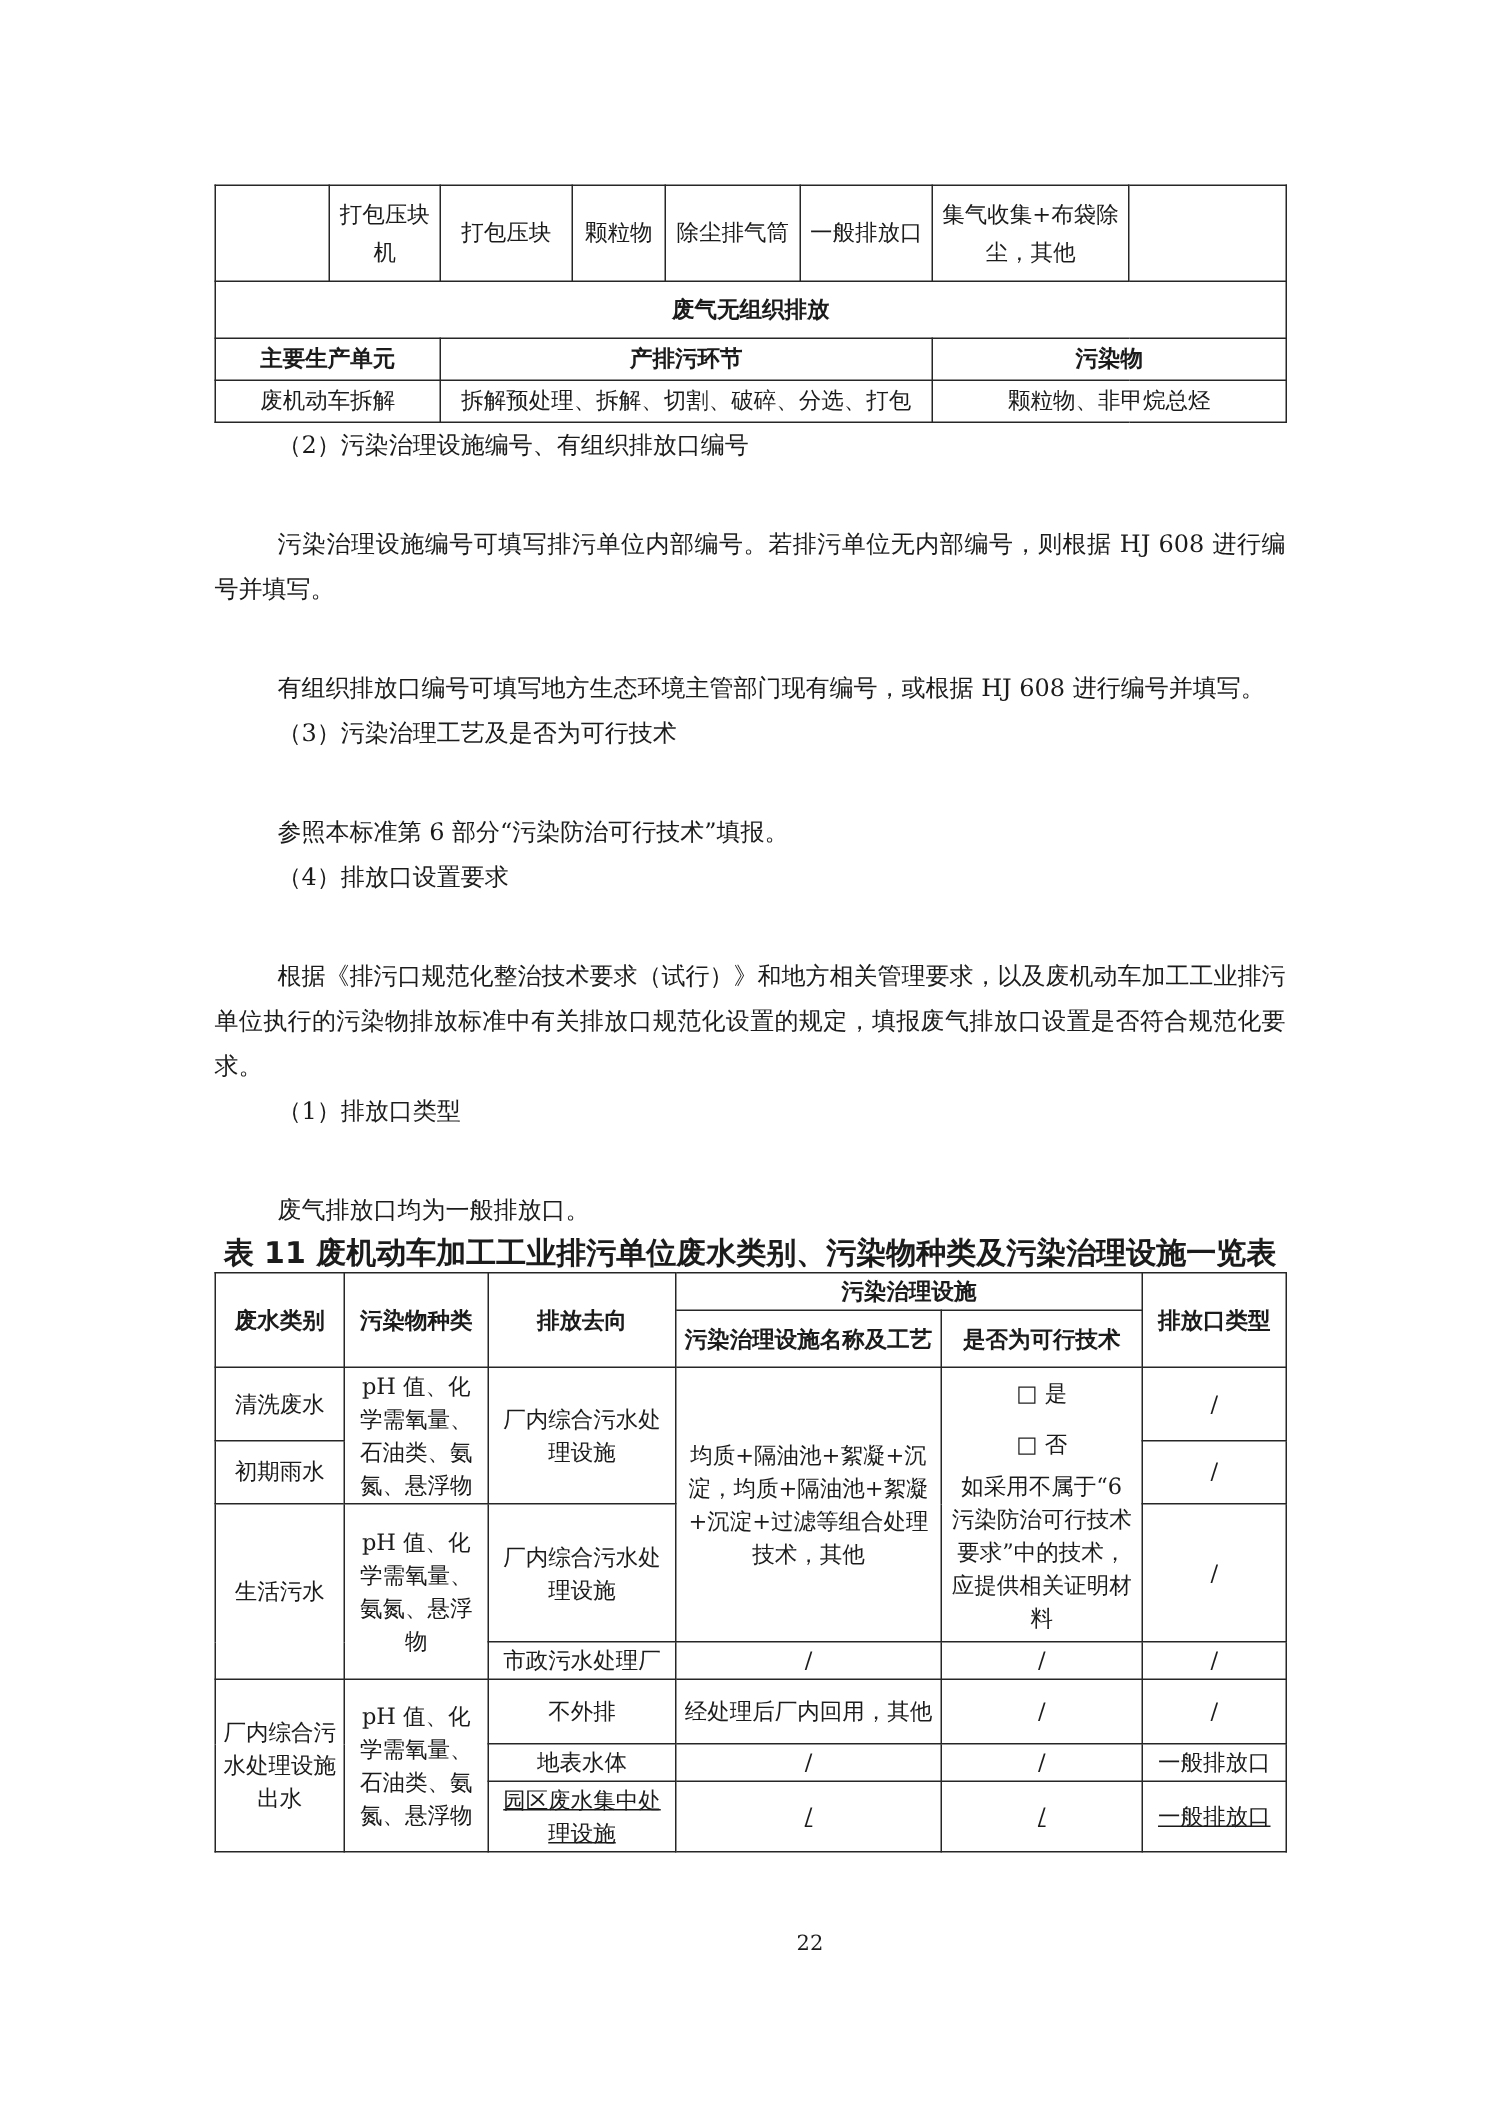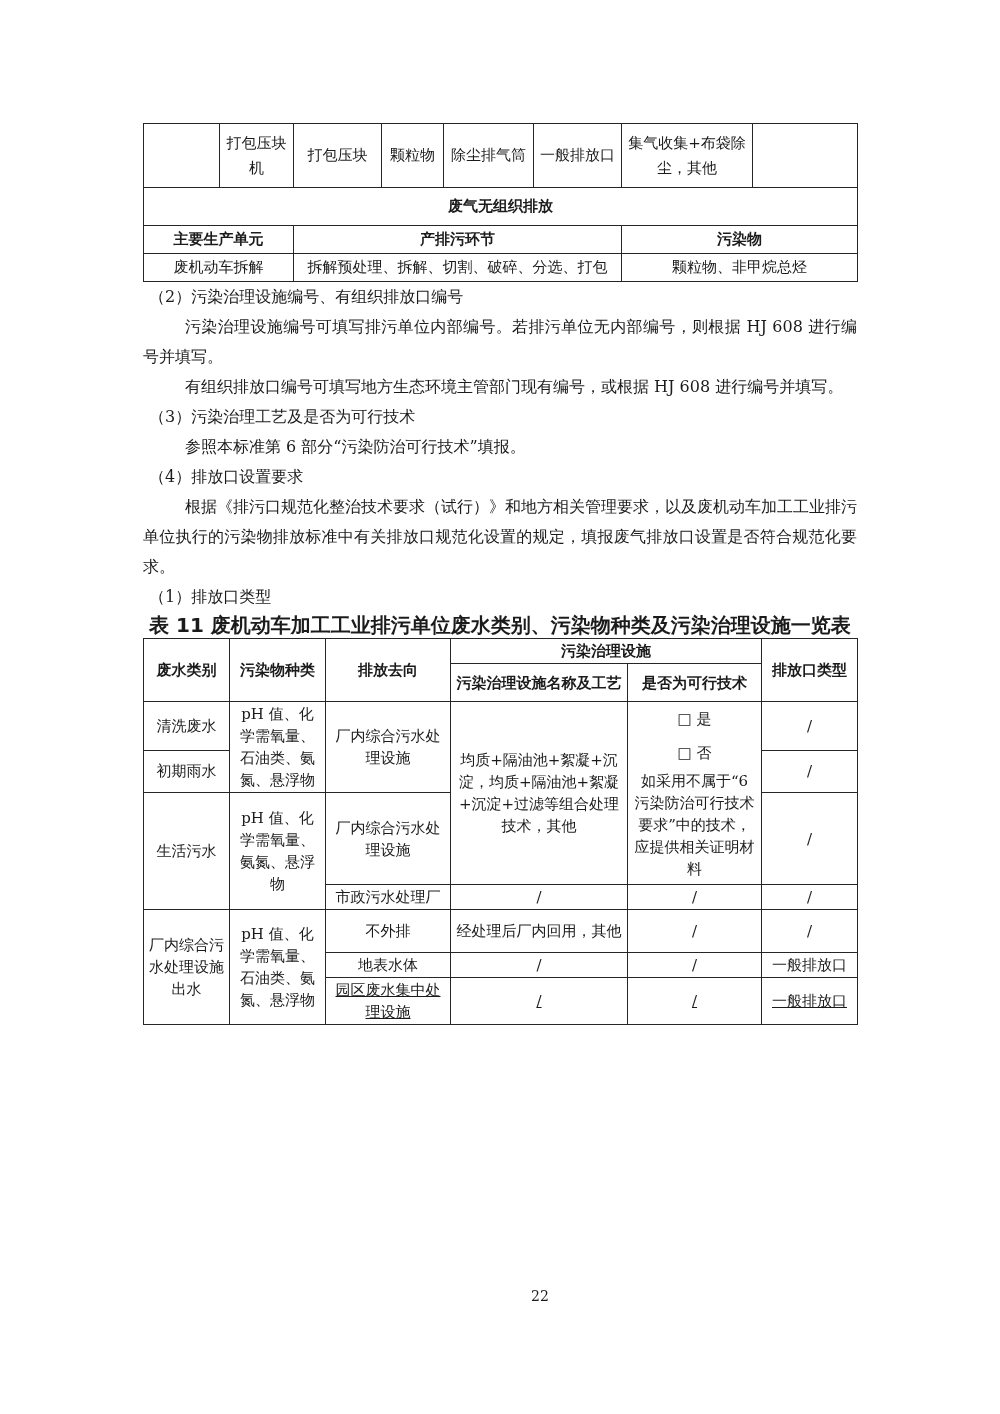--- a/index.html
+++ b/index.html
@@ -38,22 +38,22 @@
   .top-table .r1 { height: 64px; }
   .top-table .r2 { height: 38px; }
   .top-table .r3 { height: 27px; }
   .top-table .r4 { height: 28px; }
   .para {
     margin: 0;
     font-size: 16px;
     line-height: 30px;
     text-align: justify;
   }
-  .item-title { text-indent: 6px; }
-  .indent { text-indent: 42px; }
+  .item-title { text-indent: 6px; margin-left: 36px; }
+  .indent { text-indent: 42px; margin-top: 36px; }
   .section-heading {
     margin: 12px 0 0 0;
     font-size: 17px;
     line-height: 30px;
     text-indent: 6px;
   }
   .section-heading .num { font-weight: normal; }
   .table-caption {
     margin: 0;
     font-size: 20px;
@@ -127,20 +127,21 @@
       </table>
 
     <p class="para item-title">（2）污染治理设施编号、有组织排放口编号</p>
     <p class="para indent">污染治理设施编号可填写排污单位内部编号。若排污单位无内部编号，则根据 HJ 608 进行编号并填写。</p>
     <p class="para indent">有组织排放口编号可填写地方生态环境主管部门现有编号，或根据 HJ 608 进行编号并填写。</p>
     <p class="para item-title">（3）污染治理工艺及是否为可行技术</p>
     <p class="para indent">参照本标准第 6 部分“污染防治可行技术”填报。</p>
     <p class="para item-title">（4）排放口设置要求</p>
     <p class="para indent">根据《排污口规范化整治技术要求（试行）》和地方相关管理要求，以及废机动车加工工业排污单位执行的污染物排放标准中有关排放口规范化设置的规定，填报废气排放口设置是否符合规范化要求。</p>
     <p class="para item-title">（1）排放口类型</p>
+    <p class="para indent">废气排放口均为一般排放口。</p>
 
 
 
     <p class="table-caption hei">表 11 废机动车加工工业排污单位废水类别、污染物种类及污染治理设施一览表</p>
 
     <table class="t11">
       <colgroup>
         <col style="width:86px">
           <col style="width:96px">
           <col style="width:125px">

